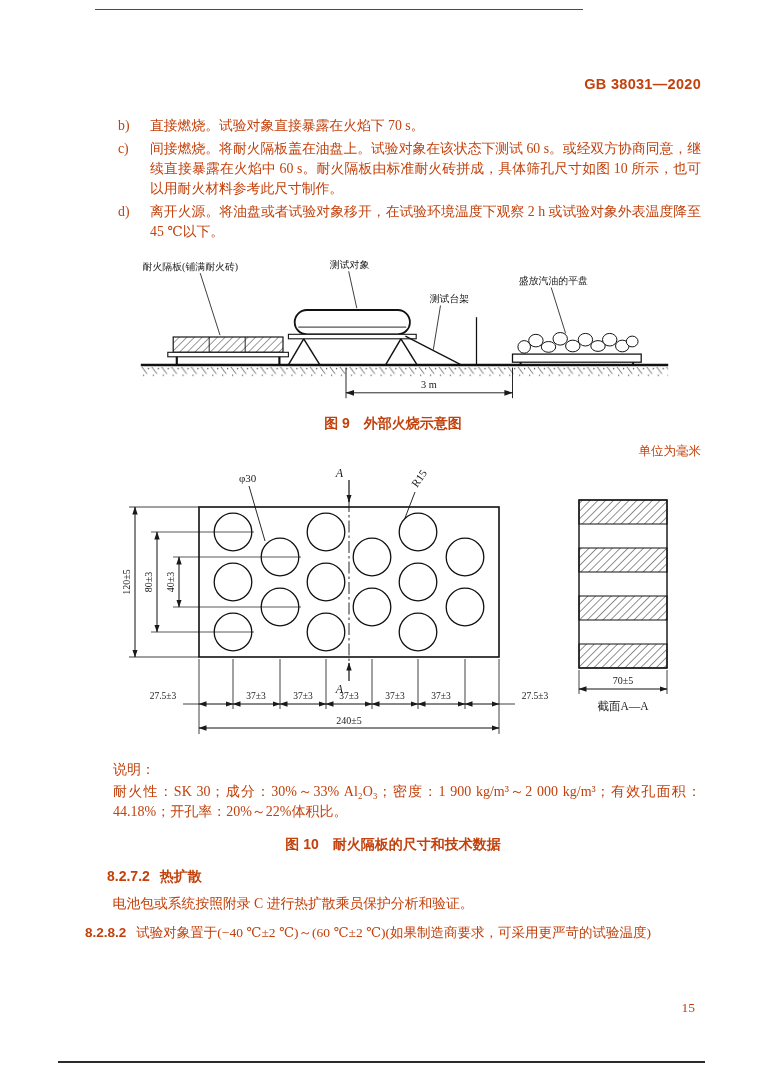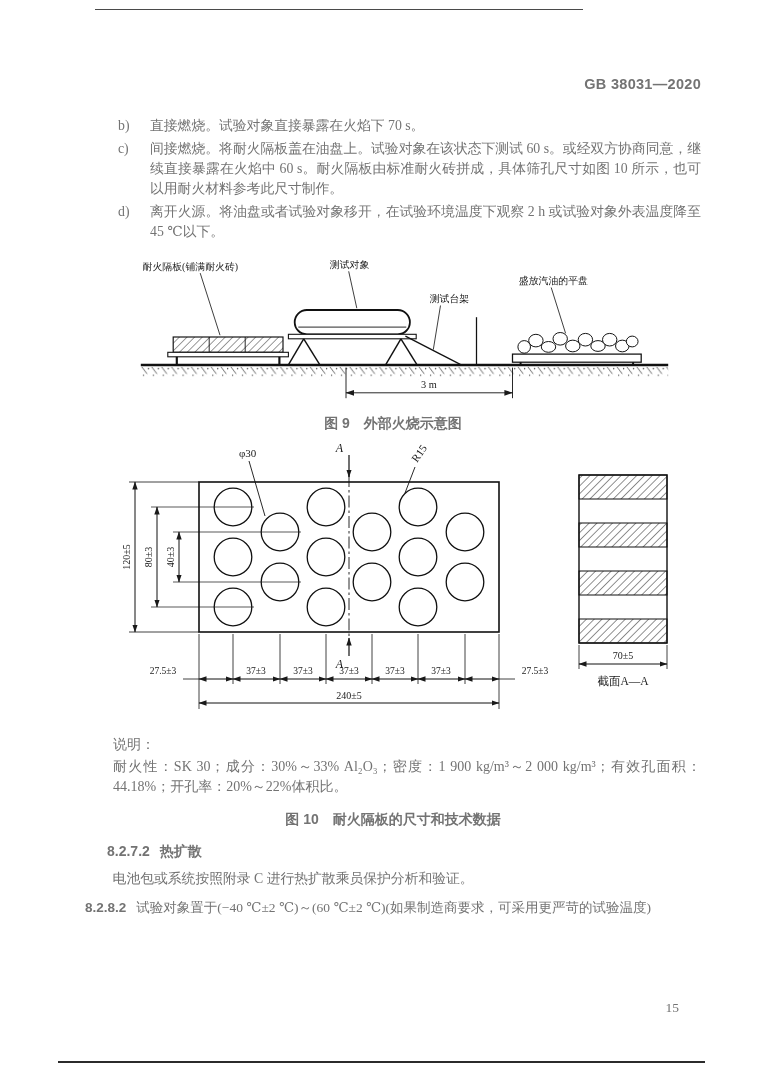--- a/index.html
+++ b/index.html
@@ -1,17 +1,17 @@
 <!DOCTYPE html>
 <html><head>
 <meta charset="utf-8">
 <style>
   html,body { margin:0; padding:0; background:#ffffff; }
   .page { position:relative; width:763px; height:1075px; background:#fff;
-          font-family:"Liberation Serif","DejaVu Serif",serif; color:#737373; overflow:hidden; }
+          font-family:"Liberation Serif","DejaVu Serif",serif; color:#c2410c; overflow:hidden; }
   .content { padding:76px 62px 0 85px; }
   .doc-header { text-align:right; font-family:"Liberation Sans","DejaVu Sans",sans-serif;
                 font-weight:700; font-size:14.5px; letter-spacing:.3px; }
   .list { margin-top:24px; }
   .li { display:flex; margin-left:33px; margin-bottom:3px; font-size:13.8px; line-height:20px; }
   .li .marker { flex:0 0 32px; }
   .li .txt { flex:1; text-align:justify; }
   .fig9-wrap { margin:14px 0 0 45px; }
   .fig-caption { text-align:center; font-family:"Liberation Sans","DejaVu Sans",sans-serif;
                  font-weight:700; font-size:14px; margin:6px 0 4px; }
@@ -19,21 +19,21 @@
   .fig10-wrap { margin:2px 0 0 14px; }
   .notes { margin:8px 0 0 28px; font-size:14px; line-height:20px; }
   .notes .notes-text { text-align:justify; margin-top:2px; }
   .cap10 { margin:14px 0 8px 0; }
   .sec-head { font-family:"Liberation Sans","DejaVu Sans",sans-serif; font-weight:700;
               font-size:14px; margin:14px 0 8px 0; }
   .sec-head .num { margin-right:10px;margin-left:22px; }
   .para { font-size:13.8px; line-height:20px; text-indent:2em; margin:8px 0; text-align:justify; }
   .clause { font-size:13.5px; line-height:20px; margin:9px 0; }
   .clause .num { font-family:"Liberation Sans","DejaVu Sans",sans-serif; font-weight:700; margin-right:10px; }
-  .page-num { position:absolute; right:84px; top:1000px; font-size:13.5px; }
+  .page-num { position:absolute; right:68px; top:1000px; font-size:13.5px; }
   .artifact-top { position:absolute; left:95px; top:9px; width:488px; height:1px; background:#4a4a4a; }
   .artifact-bottom { position:absolute; left:58px; top:1061px; width:647px; height:2px; background:#2b2b2b; }
   svg { display:block; }
   svg text { font-family:"Liberation Serif","DejaVu Serif",serif; fill:#1a1a1a; }
 </style>
 </head>
 <body>
 
 <div class="page">
   <div class="artifact-top"></div>
@@ -131,20 +131,21 @@
           <text x="333" y="51" font-size="11" stroke="none">测试台架</text>
           <line x1="345" y1="55" x2="337" y2="104" stroke-width="0.9"></line>
           <text x="432" y="31" font-size="11" stroke="none">盛放汽油的平盘</text>
           <line x1="468" y1="35" x2="484" y2="86" stroke-width="0.9"></line>
         </g>
       </svg>
     </div>
 
     <div class="fig-caption">图 9　外部火烧示意图</div>
 
+    <div class="units">单位为毫米</div>
 
     <div class="fig10-wrap">
       <svg width="600" viewBox="0 0 600 290">
         <defs>
           <marker id="a10" markerWidth="9" markerHeight="7" refX="7.5" refY="3.5" orient="auto-start-reverse" markerUnits="userSpaceOnUse">
             <path d="M0,0.8 L8,3.5 L0,6.2 z" fill="#1a1a1a"></path>
           </marker>
           <pattern id="sh" width="5.5" height="5.5" patternUnits="userSpaceOnUse" patternTransform="rotate(45)">
             <line x1="0" y1="0" x2="0" y2="5.5" stroke="#222" stroke-width="1"></line>
           </pattern>

